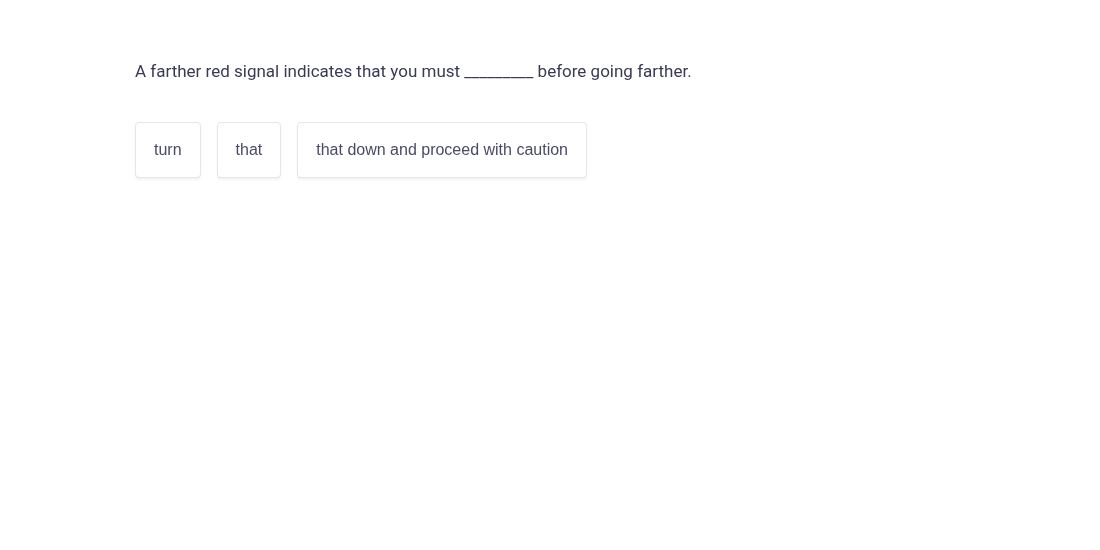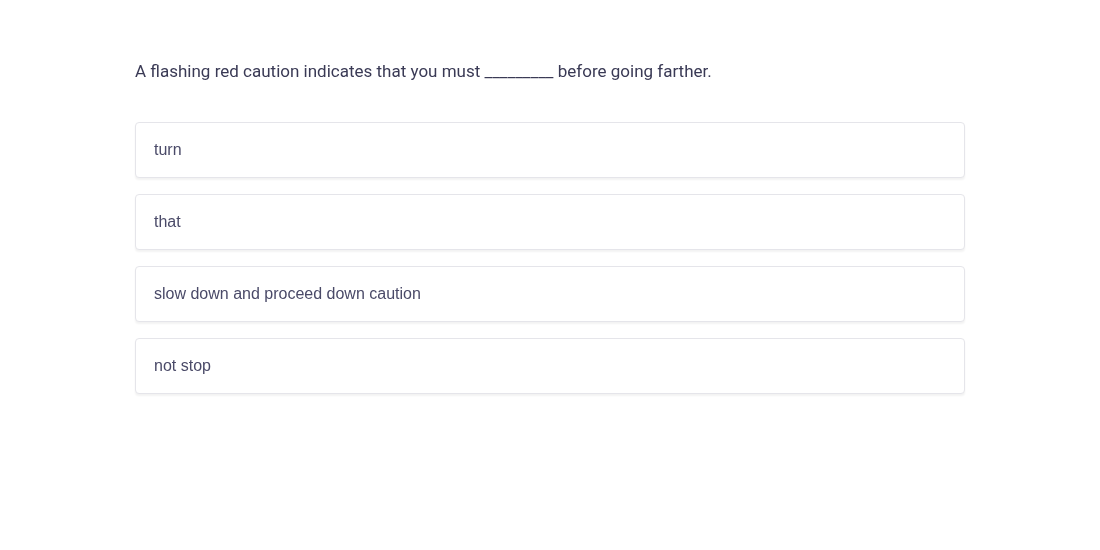--- a/index.html
+++ b/index.html
@@ -15,38 +15,37 @@
       padding: 60px 135px 0 135px;
     }
     .question {
       font-size: 17px;
       color: #3a3a55;
       line-height: 1.4;
       margin-bottom: 38px;
     }
     .options {
       display: flex;
-      flex-direction: column;
+      flex-direction: row;
       gap: 16px;
     }
     .option {
       border: 1px solid #e5e5ea;
       border-radius: 4px;
       padding: 18px 18px;
       font-size: 16px;
       color: #4a4a68;
       background: #ffffff;
       box-shadow: 0 2px 2px rgba(0,0,0,0.05);
       cursor: pointer;
       text-align: left;
     }
   </style>
 </head>
 <body>
 
-<div class="question">A flashing red caution indicates that you must _________ before going farther.</div>
+<div class="question">A farther red signal indicates that you must _________ before going farther.</div>
 
 <div class="options">
   <button class="option">turn</button>
   <button class="option">that</button>
-  <button class="option">slow down and proceed down caution</button>
-  <button class="option">not stop</button>
+  <button class="option">that down and proceed with caution</button>
 </div>
 
 </body></html>

